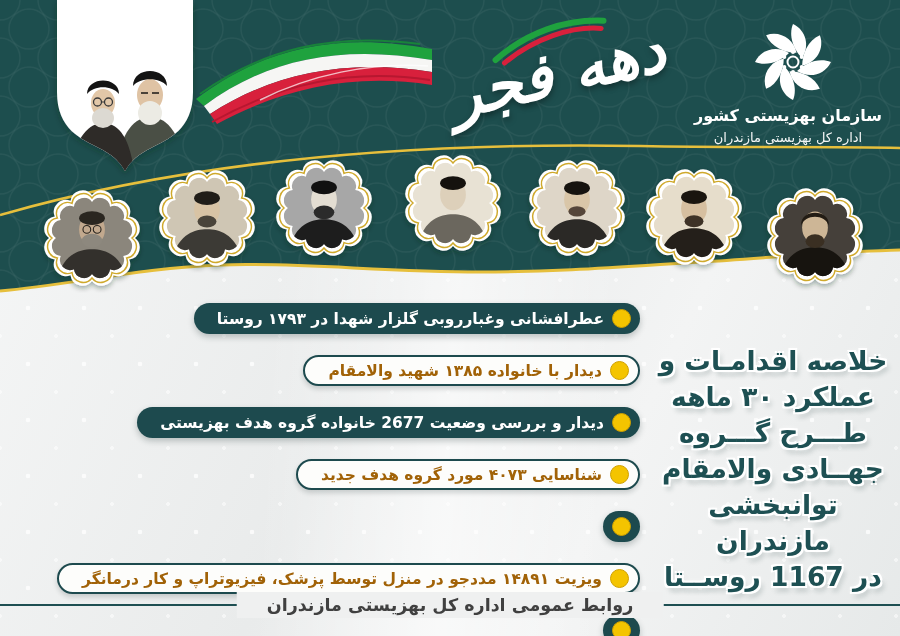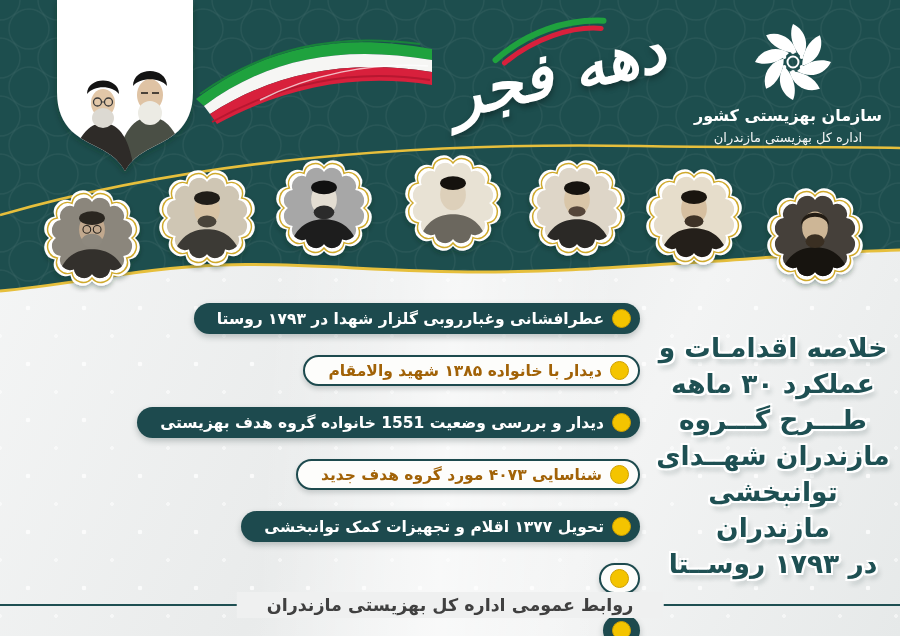--- a/index.html
+++ b/index.html
@@ -49,21 +49,21 @@
   .pill .txt{font-size:15.5px;font-weight:bold;padding:0 8px 0 14px;}
   .pill.outline{
     background:#fdfdfb;color:#a16207;border:2px solid #1d4a4e;height:27px;
     box-shadow:0 3px 5px rgba(20,40,40,.18);
   }
   .dot{
     width:17px;height:17px;border-radius:50%;flex:0 0 auto;
     background:#f4c400;border:1px solid #cfa000;
   }
   .summary{
-    position:absolute;z-index:5;top:330px;left:650px;width:246px;
+    position:absolute;z-index:5;top:343px;left:650px;width:246px;
     text-align:center;color:#1e5053;font-weight:bold;
     font-size:26.5px;line-height:36px;
     text-shadow:-2px -2px 0 #fff,2px -2px 0 #fff,-2px 2px 0 #fff,2px 2px 0 #fff,0 0 7px rgba(255,255,255,.95),3px 5px 5px rgba(30,60,60,.25);
   }
   .footer-line{
     position:absolute;z-index:5;top:604px;left:0;width:900px;height:0;
     border-top:2.5px solid #1e4f52;
   }
   .footer-credit{
     position:absolute;z-index:6;top:592px;left:50%;transform:translateX(-50%);
@@ -253,43 +253,43 @@
     <div class="pill">
       <span class="dot"></span>
       <span class="txt">عطرافشانی وغبارروبی گلزار شهدا در ۱۷۹۳ روستا</span>
     </div>
     <div class="pill outline">
       <span class="dot"></span>
       <span class="txt">دیدار با خانواده ۱۳۸۵ شهید والامقام</span>
     </div>
     <div class="pill">
       <span class="dot"></span>
-      <span class="txt">دیدار و بررسی وضعیت 1551 خانواده گروه هدف بهزیستی</span>
+      <span class="txt">دیدار و بررسی وضعیت 2677 خانواده گروه هدف بهزیستی</span>
     </div>
     <div class="pill outline">
       <span class="dot"></span>
       <span class="txt">شناسایی ۴۰۷۳ مورد گروه هدف جدید</span>
     </div>
     <div class="pill">
       <span class="dot"></span>
-      <span class="txt">تحویل ۱۳۷۷ اقلام و تجهیزات کمک توانبخشی</span>
     </div>
     <div class="pill outline">
       <span class="dot"></span>
+      <span class="txt">ویزیت ۱۴۸۹۱ مددجو در منزل توسط پزشک، فیزیوتراپ و کار درمانگر</span>
     </div>
     <div class="pill">
       <span class="dot"></span>
     </div>
   </div>
 
   <div class="summary">
     <div>خلاصه اقدامـات و</div>
     <div>عملکرد ۳۰ ماهه</div>
     <div>طـــرح گـــروه</div>
-    <div>مازندران شهــدای</div>
+    <div>جهــادی والامقام</div>
     <div>توانبخشی مازندران</div>
-    <div>در ۱۷۹۳ روســتا</div>
+    <div>در 1167 روســتا</div>
   </div>
 
   <div class="footer-line"></div>
   <div class="footer-credit">روابط عمومی اداره کل بهزیستی مازندران</div>
 
 </div>
 
 </body></html>

